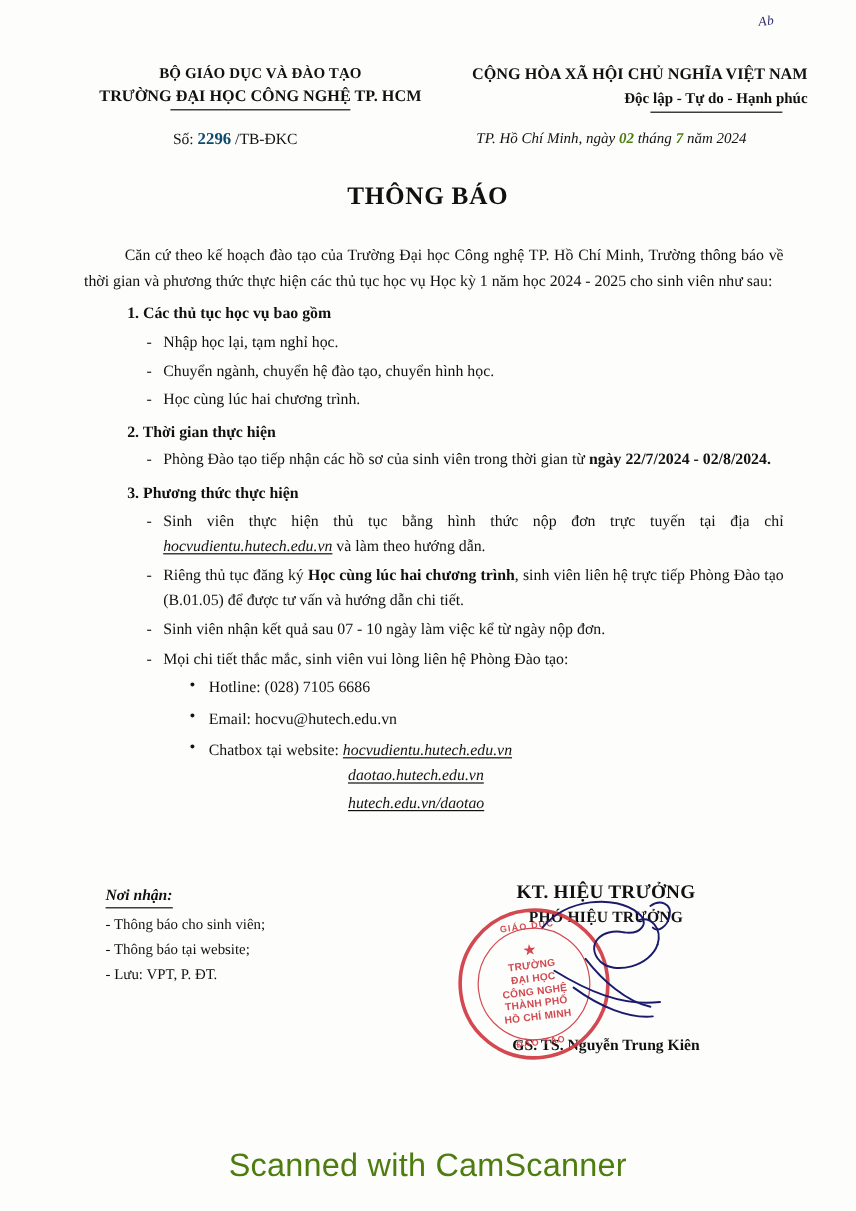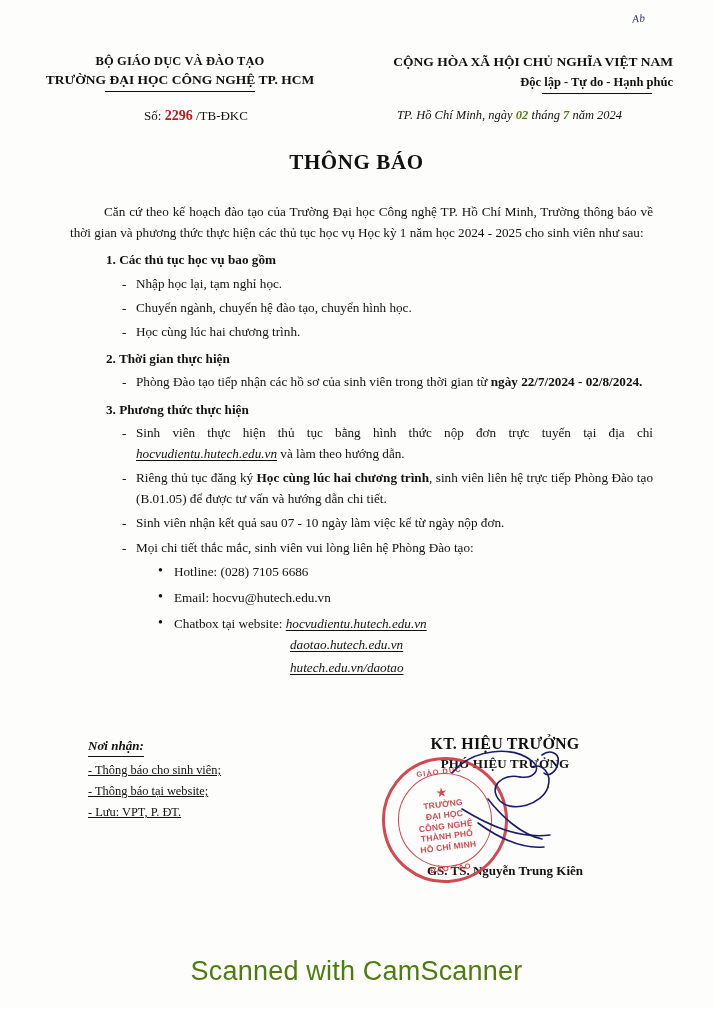--- a/index.html
+++ b/index.html
@@ -30,21 +30,21 @@
     font-size: 11px;
     color: #2b2b6b;
     transform: rotate(-6deg);
     letter-spacing: 0.5px;
   }
 
   
   .header {
     display: flex;
     padding-top: 52px;
-    padding-left: 30px;
+    padding-left: 67px;
     padding-right: 40px;
   }
   .hdr-left {
     width: 300px;
     text-align: center;
   }
   .hdr-right {
     flex: 1;
     text-align: right;
   }
@@ -99,21 +99,21 @@
     margin-top: 16px;
   }
   .sohieu {
     width: 300px;
     text-align: center;
     font-size: 13px;
   }
   .sohieu .num {
     font-weight: bold;
     font-family: "Liberation Serif", serif;
-    color: #b91c1c;
+    color: #0c4a6e;
     font-size: 14px;
   }
   .datetime {
     flex: 1;
     text-align: center;
     font-size: 12.5px;
     font-style: italic;
   }
   .datetime .ink {
     color: #4d7c0f;
@@ -243,21 +243,20 @@
     left: 0;
     right: 0;
     bottom: -1px;
     height: 1px;
     background: #111;
   }
   .noinhan ul {
     list-style: none;
     margin: 4px 0 5px 0;
     padding: 0;
-    text-decoration: underline;
   }
   .noinhan li { margin-bottom: 1px; }
 
   .signblock {
     position: absolute;
     right: 78px;
     top: 0;
     width: 260px;
     text-align: center;
   }

